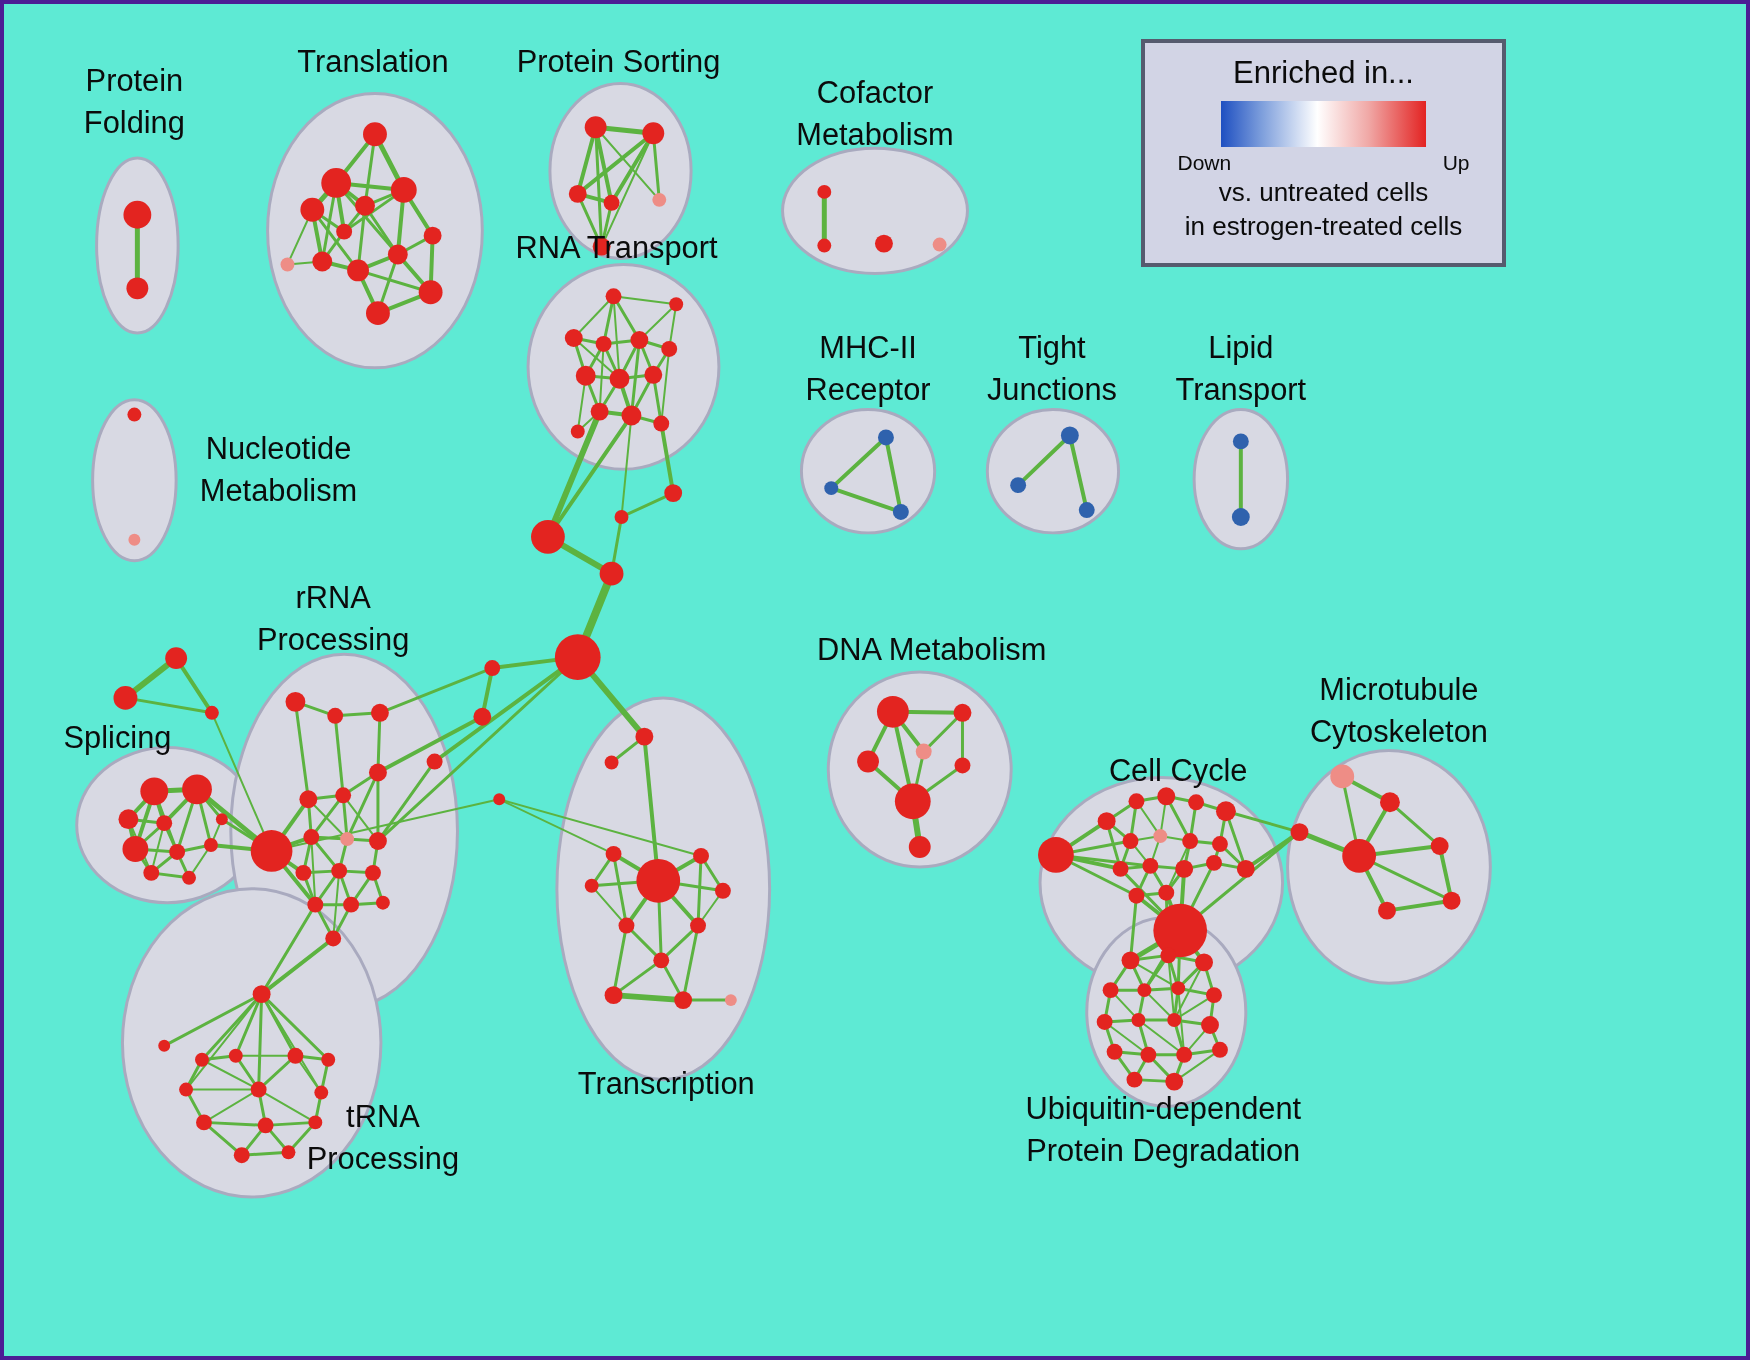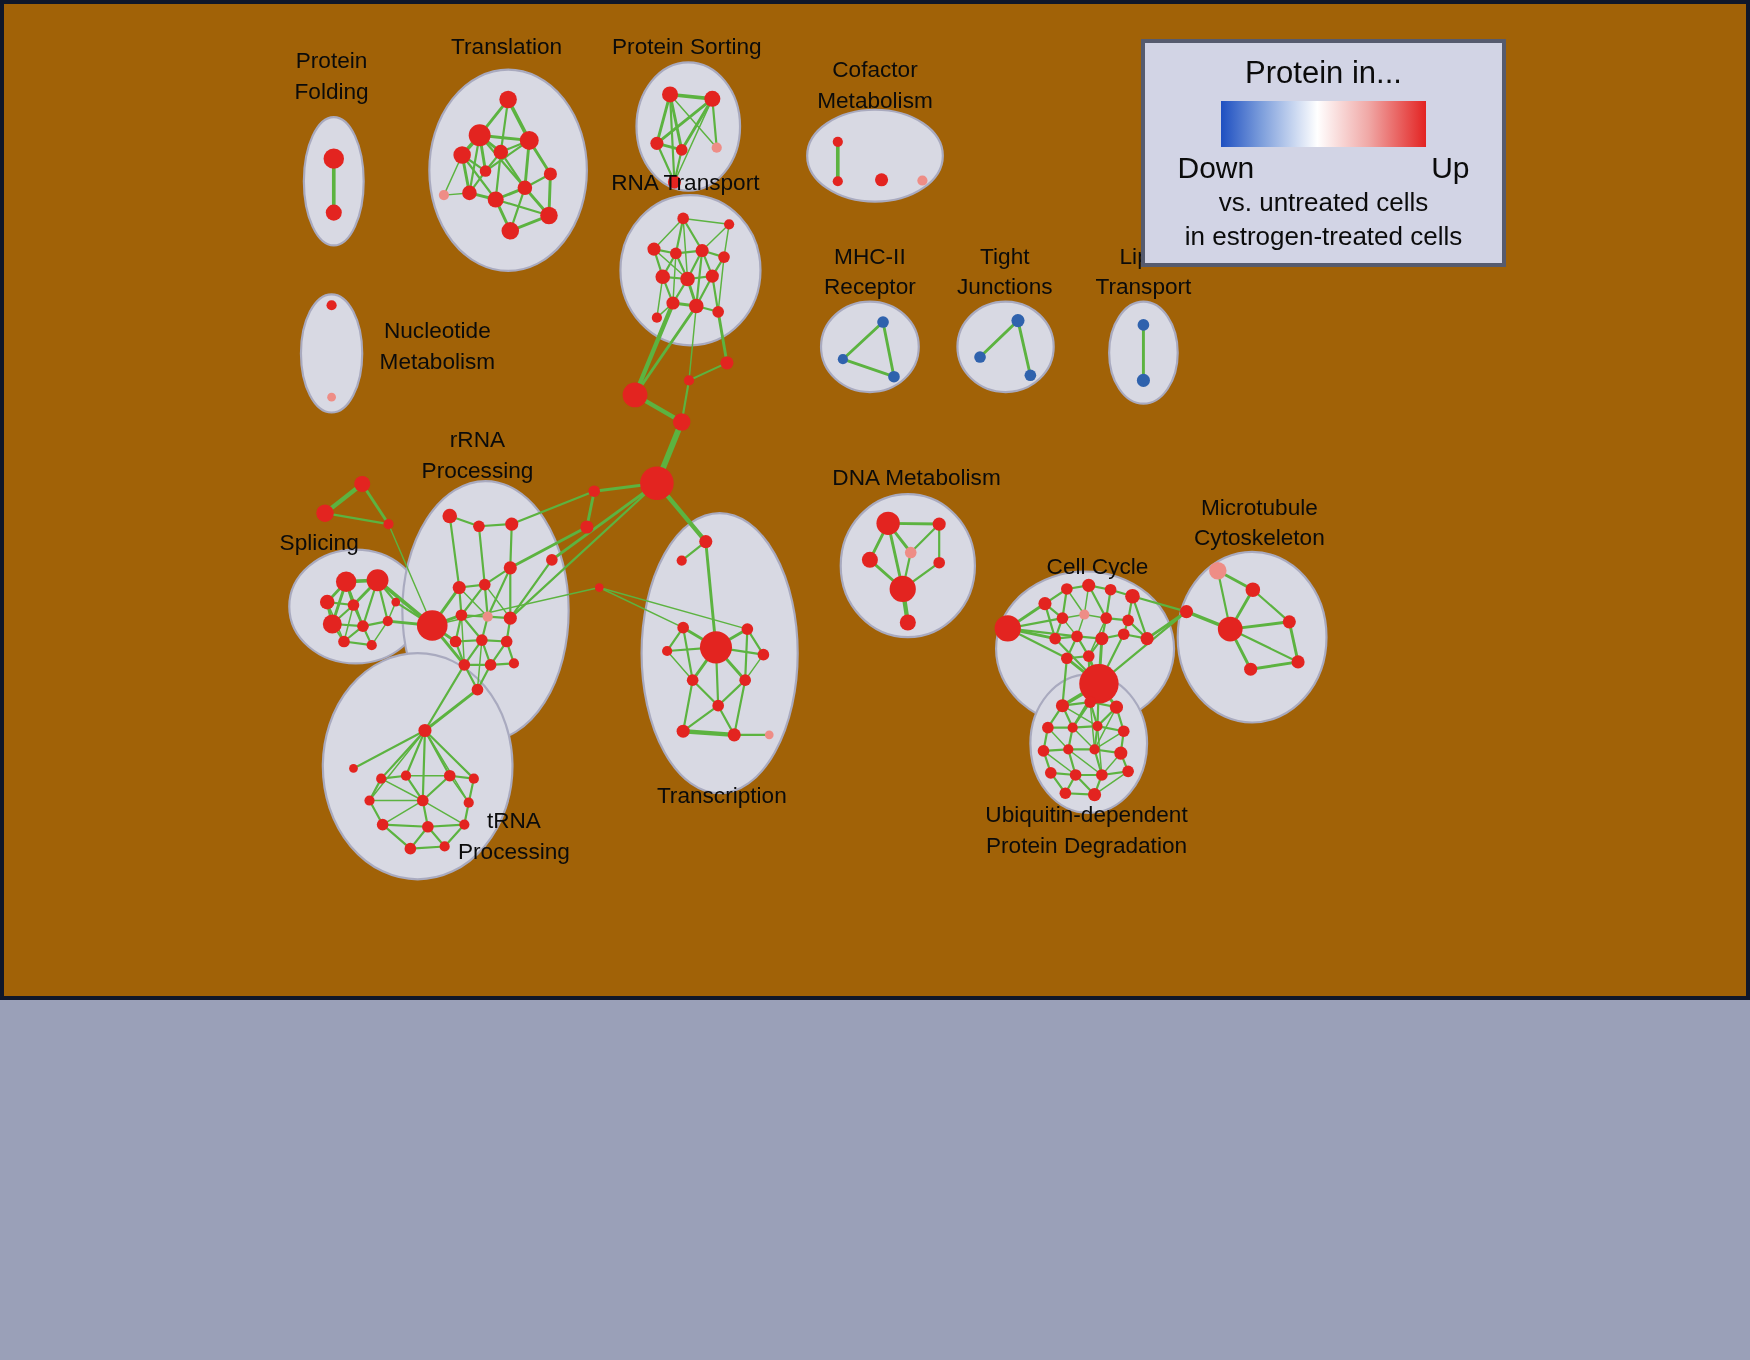--- a/index.html
+++ b/index.html
@@ -1,39 +1,39 @@
 <!DOCTYPE html>
 <html><head>
 <meta charset="utf-8">
 <style>
   html,body{margin:0;padding:0;background:#9aa0b8;}
   #figure{
     position:relative;
-    width:1750px;height:1000px;
-    background:#a16207;
-    border:4px solid #0f172a;
+    width:1750px;height:1360px;
+    background:#5eead4;
+    border:4px solid #4c1d95;
     box-sizing:border-box;
     overflow:hidden;
     font-family:"Liberation Sans", sans-serif;
   }
   #network-svg{position:absolute;left:0;top:0;width:100%;height:100%;}
   .cluster-label{font-family:"Liberation Sans",sans-serif;font-size:31px;fill:#0b0b0b;}
   .legend{
     position:absolute;left:1137px;top:35px;width:365px;height:228px;
     border:4px solid #565b6e;background:#d2d4e5;box-sizing:border-box;
     text-align:center;color:#0b0b0b;
   }
   .legend-title{font-size:31px;margin-top:12px;}
   .legend-gradient{
     width:205px;height:46px;margin:10px auto 4px auto;
     background:linear-gradient(90deg,#1e4fc1 0%,#7e9fdc 20%,#ffffff 47%,#f0a8a6 72%,#e32322 100%);
   }
   .legend-updown{
     width:292px;margin:0 auto;display:flex;justify-content:space-between;
-    font-size:30px;
+    font-size:21px;
   }
   .legend-caption{font-size:26px;line-height:34px;}
   .legend-caption:first-of-type{margin-top:8px;}
 </style>
 </head>
 <body>
 
 <div id="figure">
 
   <svg id="network-svg" viewBox="0 0 1750 1360" xmlns="http://www.w3.org/2000/svg">
@@ -575,21 +575,21 @@
       <text x="665" y="1096" text-anchor="middle" class="cluster-label">Transcription</text>
       <text x="932" y="660" text-anchor="middle" class="cluster-label">DNA Metabolism</text>
       <text x="1180" y="782" text-anchor="middle" class="cluster-label">Cell Cycle</text>
       <text x="1402" y="700" text-anchor="middle" class="cluster-label">Microtubule</text>
       <text x="1402" y="742" text-anchor="middle" class="cluster-label">Cytoskeleton</text>
       <text x="1165" y="1122" text-anchor="middle" class="cluster-label">Ubiquitin-dependent</text>
       <text x="1165" y="1164" text-anchor="middle" class="cluster-label">Protein Degradation</text>
     </svg>
 
   <div class="legend">
-    <div class="legend-title">Protein in...</div>
+    <div class="legend-title">Enriched in...</div>
     <div class="legend-gradient"></div>
     <div class="legend-updown">
       <span>Down</span>
       <span>Up</span>
     </div>
     <div class="legend-caption">vs. untreated cells</div>
     <div class="legend-caption">in estrogen-treated cells</div>
   </div>
 
 </div>

